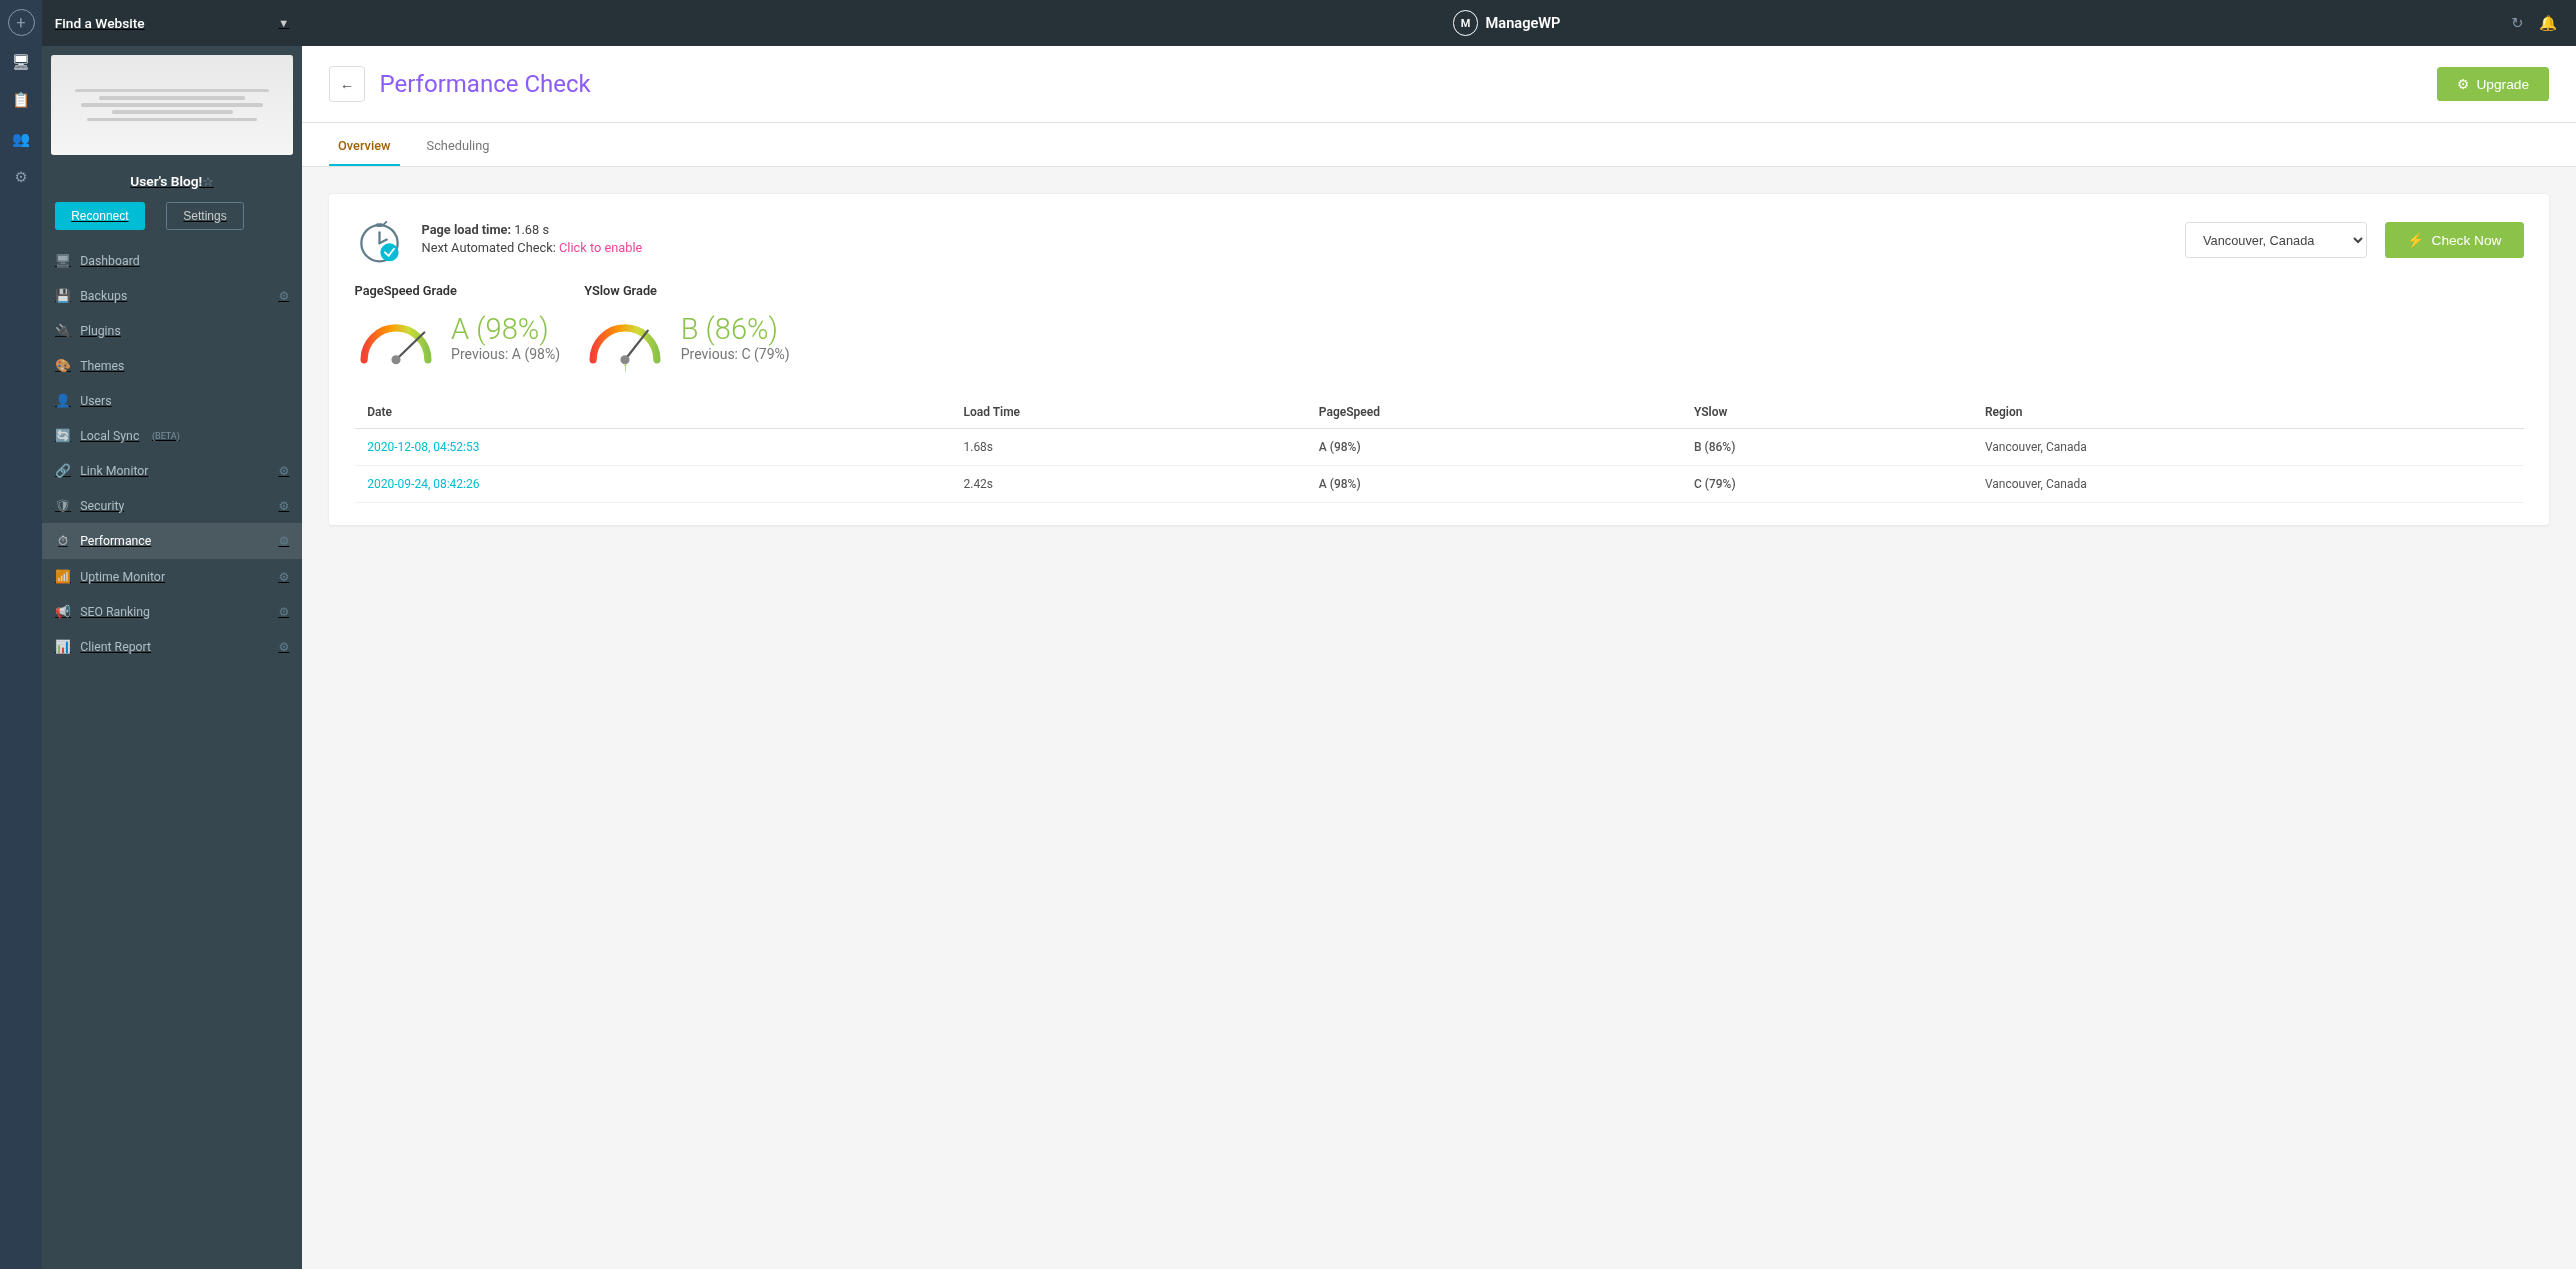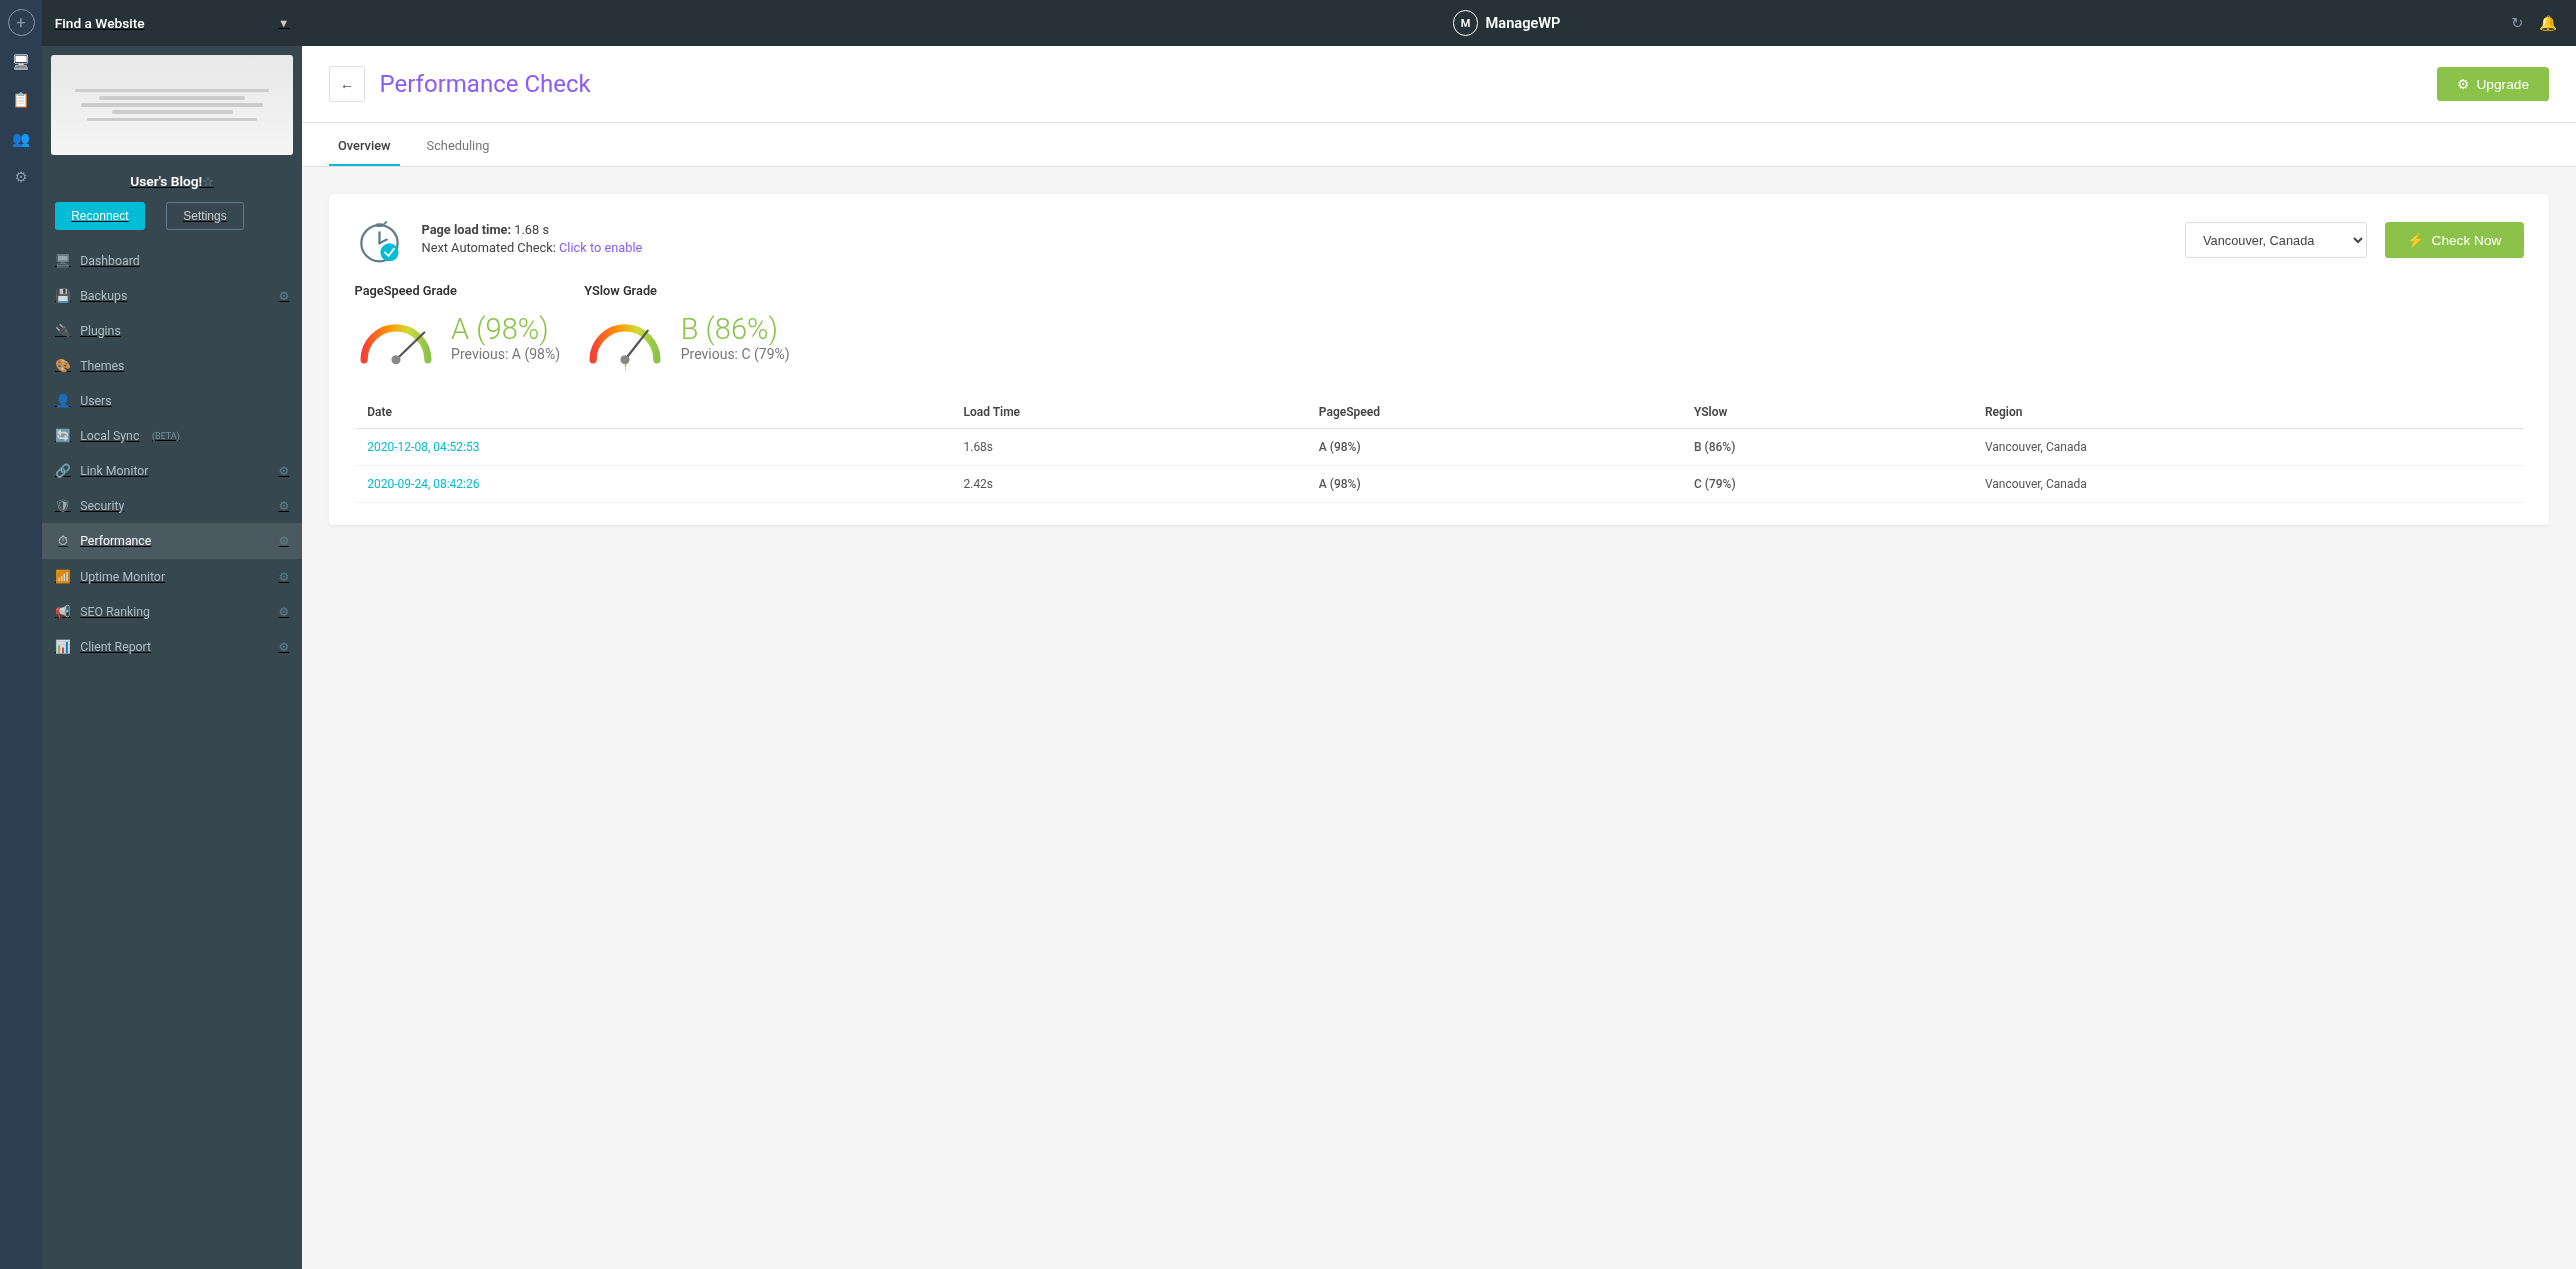--- a/index.html
+++ b/index.html
@@ -241,21 +241,21 @@
       display: flex;
     }
     .tab {
       padding: 14.6px 9px 11px;
       font-size: 12.8px;
       cursor: pointer;
       color: #777;
       border-bottom: 2.7px solid transparent;
       margin-right: 18px;
     }
-    .tab.active { color: #404040; border-bottom-color: #00bcd4; font-weight: 500; }
+    .tab.active { color: #a16207; border-bottom-color: #00bcd4; font-weight: 500; }
 
     
     .inner-content {
       padding: 27px;
     }
 
     
     .perf-card {
       background: #fff;
       border-radius: 3.6px;
@@ -270,21 +270,21 @@
       gap: 18px;
       margin-bottom: 18px;
     }
     .clock-icon-wrap {
       width: 49px; height: 49px;
       flex-shrink: 0;
       display: flex; align-items: center; justify-content: center;
     }
     .status-info { flex: 1; }
     .status-info p { font-size: 12.8px; color: #444; margin-bottom: 3.6px; }
-    .status-info a { color: #8b5cf6; text-decoration: none; }
+    .status-info a { color: #ec4899; text-decoration: none; }
     .location-dropdown {
       border: 0.9px solid #ddd;
       border-radius: 3.6px;
       padding: 8.2px 12.8px;
       font-size: 12.8px;
       color: #444;
       cursor: pointer;
       background: #fff;
       min-width: 182px;
     }

